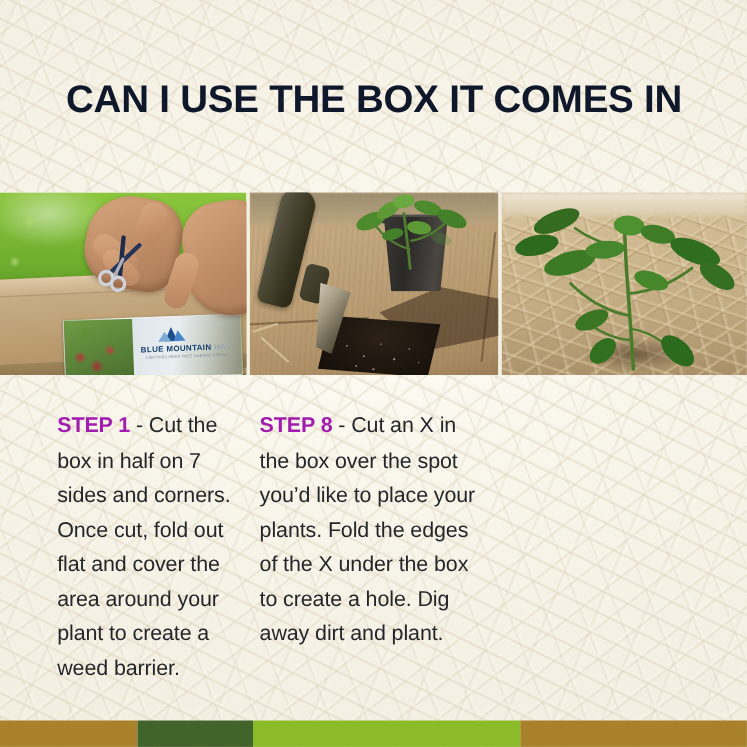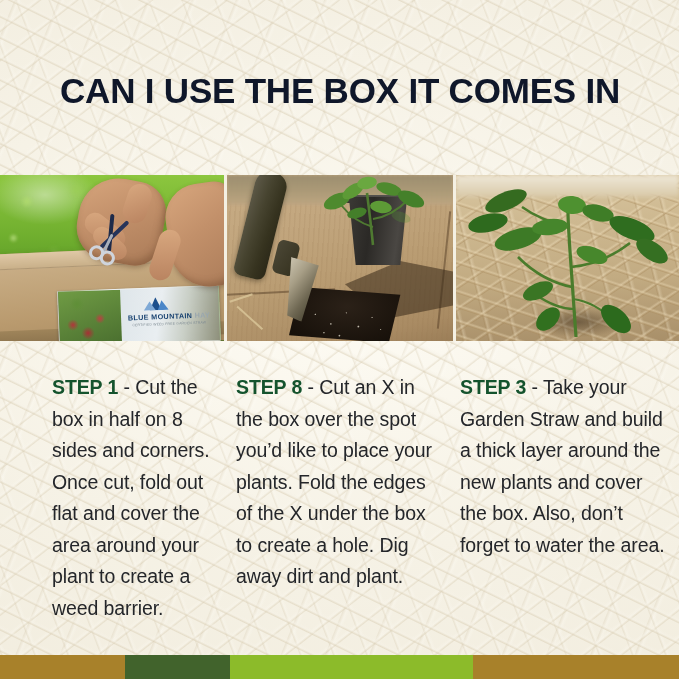--- a/index.html
+++ b/index.html
@@ -383,21 +383,21 @@
   .step-col-1 { width: 228px; padding-left: 52px; }
   .step-col-2 { width: 222px; padding-left: 8px; }
   .step-col-3 { width: 229px; padding-left: 10px; }
   .step-text {
     color: #24262a;
     font-size: 19.5px;
     line-height: 1.62;
     letter-spacing: -0.1px;
   }
   .step-label {
-    color: #14532d;
+    color: #a21caf;
     font-weight: bold;
   }
 
   
   .bottom-bar {
     position: absolute;
     left: 0;
     bottom: 0;
     width: 679px;
     height: 24px;
@@ -519,30 +519,27 @@
             <ellipse cx="84" cy="140" rx="14" ry="9" fill="#31701f" transform="rotate(-44 84 140)"></ellipse>
           </svg>
         </div>
       </div>
 
     </div>
 
     <div class="steps">
 
       <div class="step-col step-col-1">
-        <div class="step-text"><span class="step-label">STEP 1</span><span> - </span><span>Cut the box in half on 8 sides and corners. Once cut, fold out flat and cover the area around your plant to create a weed barrier.</span></div>
+        <div class="step-text"><span class="step-label">STEP 1</span><span> - </span><span>Cut the box in half on 7 sides and corners. Once cut, fold out flat and cover the area around your plant to create a weed barrier.</span></div>
       </div>
 
       <div class="step-col step-col-2">
         <div class="step-text"><span class="step-label">STEP 8</span><span> - </span><span>Cut an X in the box over the spot you’d like to place your plants. Fold the edges of the X under the box to create a hole. Dig away dirt and plant.</span></div>
       </div>
 
-      <div class="step-col step-col-3">
-        <div class="step-text"><span class="step-label">STEP 3</span><span> - </span><span>Take your Garden Straw and build a thick layer around the new plants and cover the box. Also, don’t forget to water the area.</span></div>
-      </div>
 
     </div>
 
     <div class="bottom-bar">
       <div class="bar-seg bar-gold-left"></div>
       <div class="bar-seg bar-darkgreen"></div>
       <div class="bar-seg bar-lightgreen"></div>
       <div class="bar-seg bar-gold-right"></div>
     </div>
 

